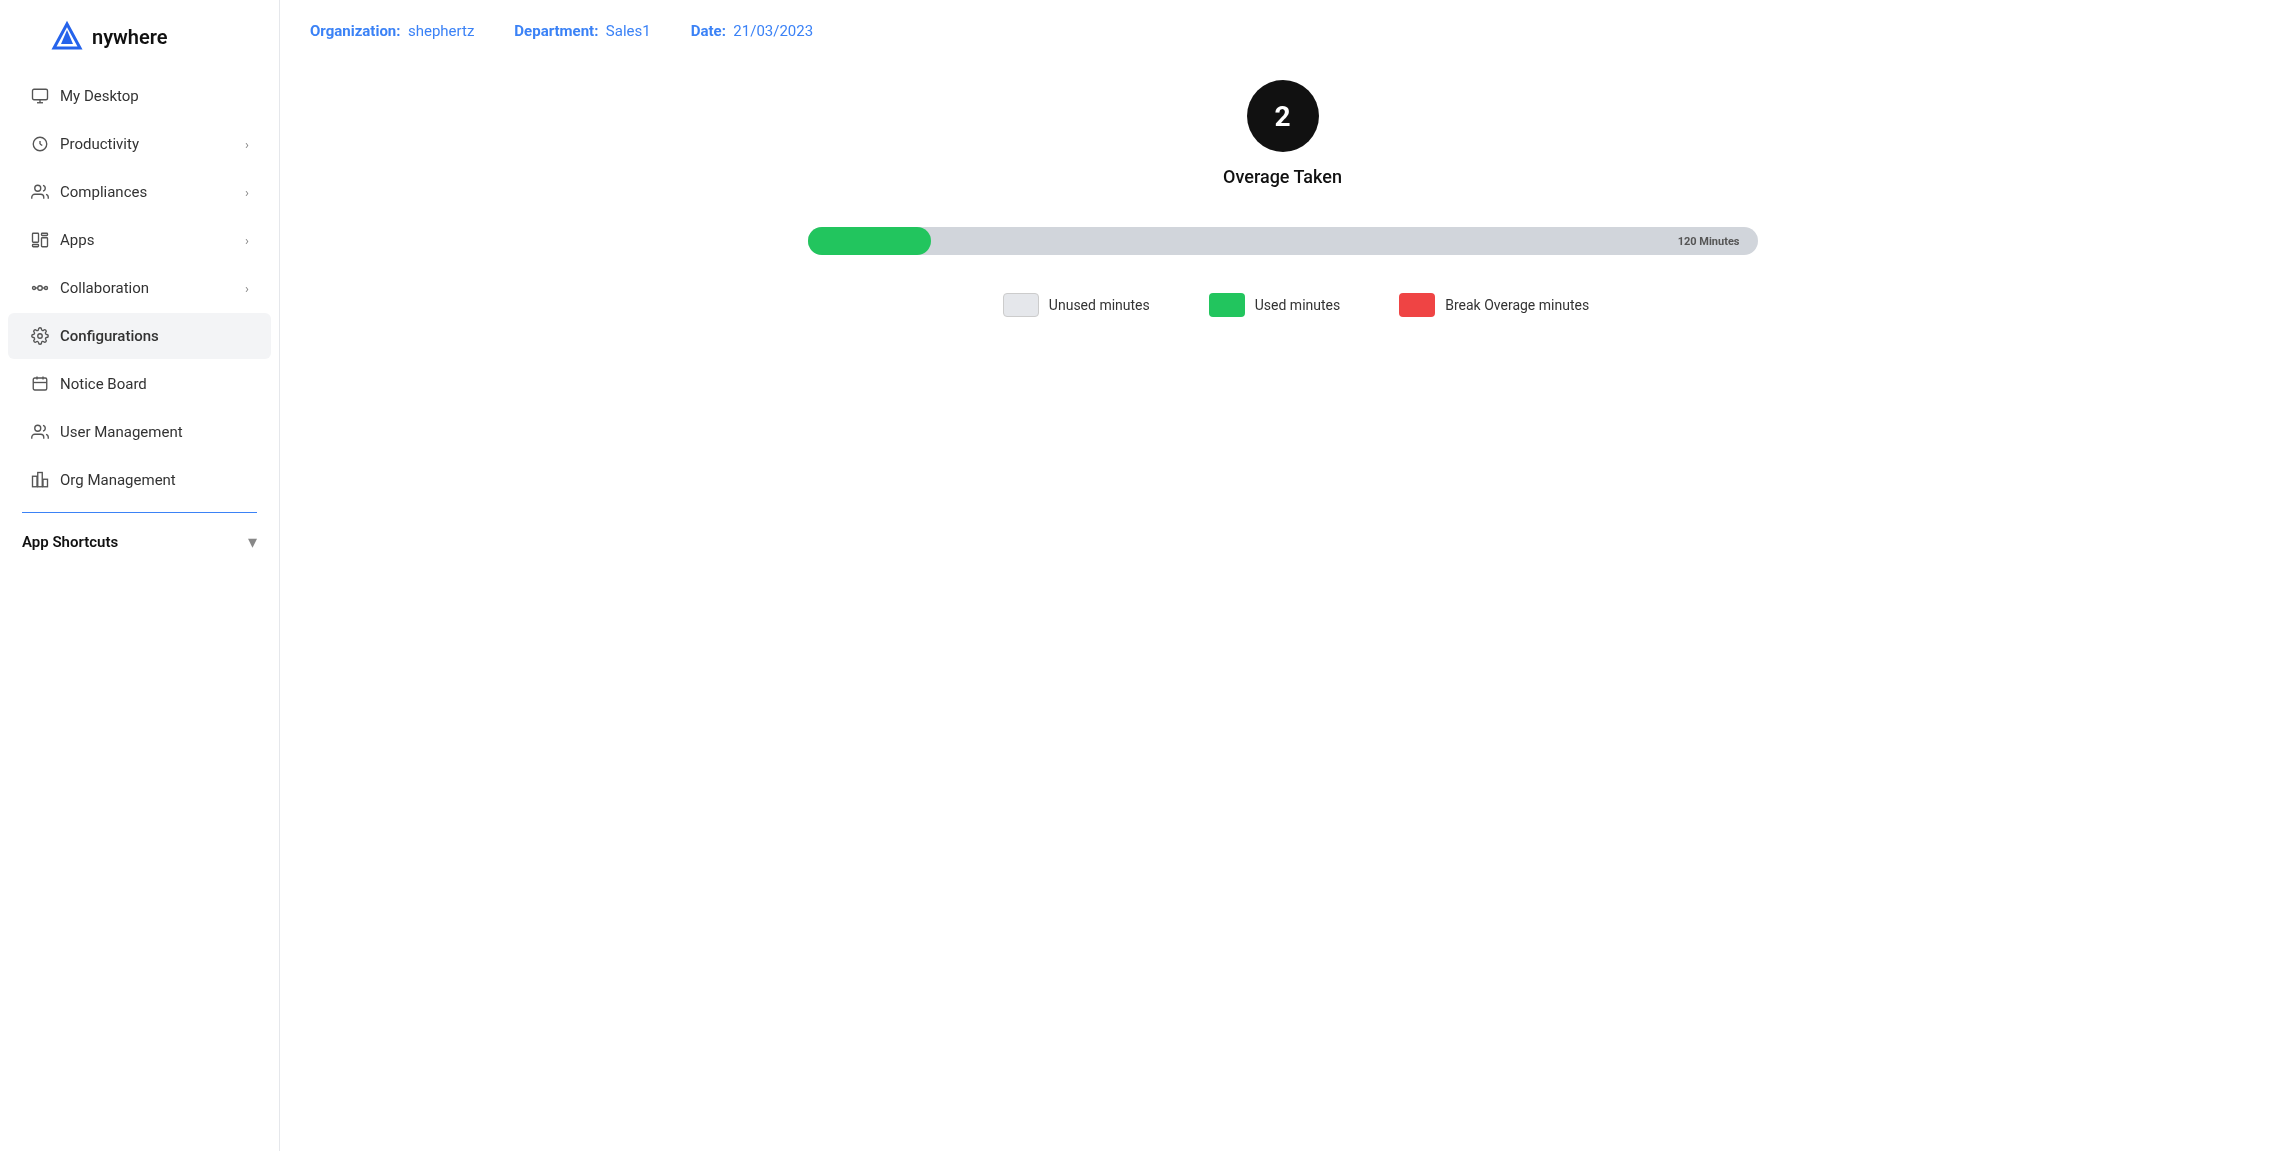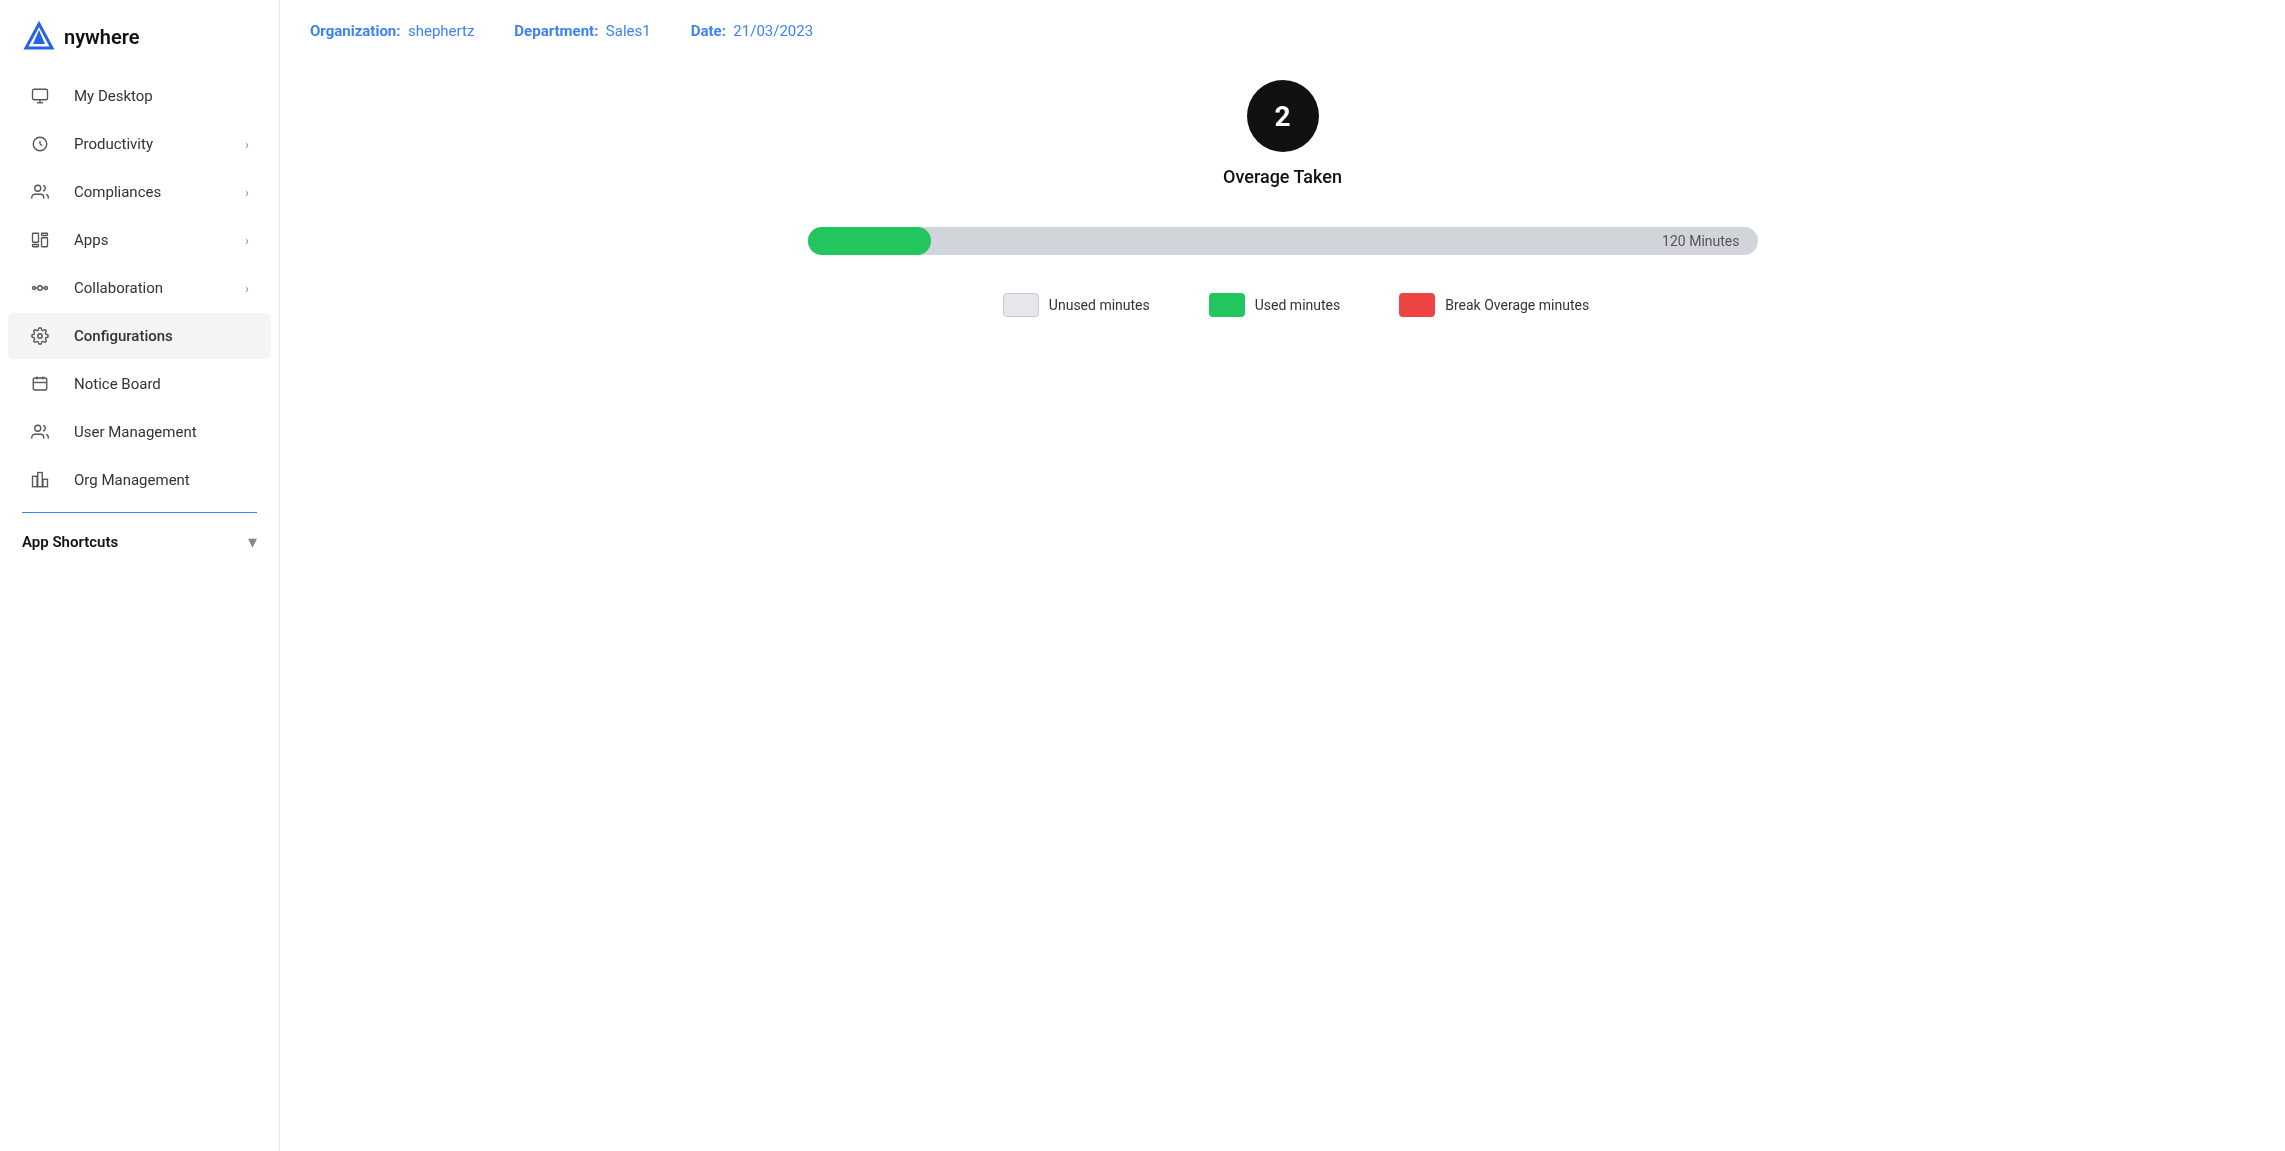--- a/index.html
+++ b/index.html
@@ -13,20 +13,21 @@
       display: flex;
       flex-direction: column;
       background: #fff;
       overflow-y: auto;
     }
     .sidebar-logo {
       display: flex;
       align-items: center;
       padding: 20px 22px 18px;
       gap: 8px;
+      margin-left: 28px;
     }
     .logo-icon {
       width: 34px;
       height: 34px;
     }
     .logo-text {
       font-size: 20px;
       font-weight: 600;
       color: #111;
     }
@@ -38,21 +39,21 @@
       cursor: pointer;
       border-radius: 6px;
       margin: 1px 8px;
       color: #333;
       font-size: 15px;
     }
     .nav-item.active { background: #f3f4f6; font-weight: 500; }
     .nav-item-left {
       display: flex;
       align-items: center;
-      gap: 24px;
+      gap: 10px;
     }
     .nav-icon {
       width: 20px;
       height: 20px;
       display: flex;
       align-items: center;
       justify-content: center;
       color: #555;
     }
     .chevron {
@@ -139,23 +140,23 @@
     }
     .progress-bar-fill {
       height: 100%;
       background: #22c55e;
       border-radius: 20px;
       width: 13%;
     }
     .progress-label {
       position: absolute;
       right: 18px;
-      font-size: 14px;
+      font-size: 11px;
       color: #555;
-      font-weight: 400;
+      font-weight: 700;
     }
     .legend {
       display: flex;
       align-items: center;
       gap: 32px;
       margin-top: 10px;
     }
     .legend-item {
       display: flex;
       align-items: center;

